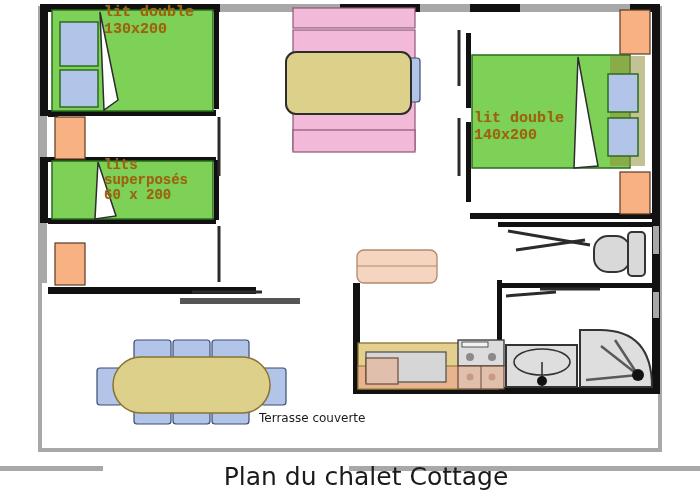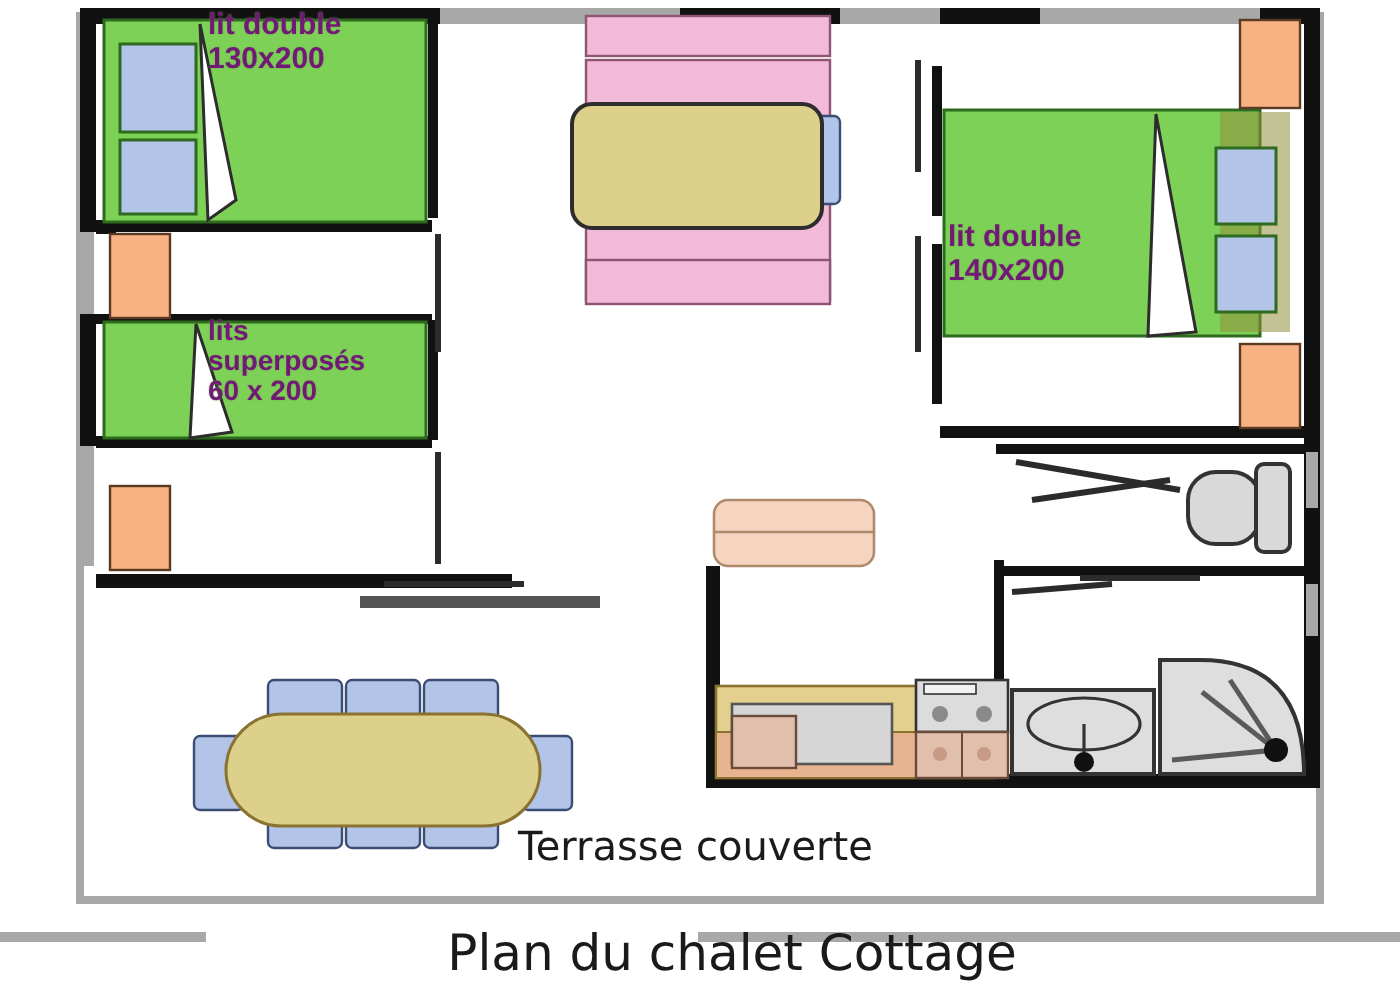--- a/index.html
+++ b/index.html
@@ -4,35 +4,35 @@
 <style>
   html,body{margin:0;padding:0;background:#ffffff;}
   body{
     width:700px;height:500px;overflow:hidden;
     font-family:"DejaVu Sans", sans-serif;
     position:relative;
   }
   #plan{position:absolute;left:0;top:0;width:700px;height:500px;}
   .lbl{
     position:absolute;
-    color:#701a75;
-    font-family:Liberation Sans, sans-serif;
+    color:#a16207;
+    font-family:Liberation Mono, monospace;
     font-weight:bold;
     font-size:15px;
     line-height:17px;
     text-shadow:0 0 1px rgba(120,160,90,.9);
     white-space:pre;
     pointer-events:none;
   }
   #lbl-bed1{left:104px;top:4px;}
   #lbl-bed2{left:104px;top:158px;font-size:14px;line-height:15px;}
   #lbl-bed3{left:474px;top:110px;}
   #lbl-terrace{
     position:absolute;left:259px;top:411px;
-    color:#1a1a1a;font-size:20px;font-weight:normal;
+    color:#1a1a1a;font-size:12px;font-weight:normal;
     font-family:"DejaVu Sans", sans-serif;white-space:pre;
   }
   #lbl-title{
     position:absolute;left:16px;top:462px;width:700px;text-align:center;
     color:#1a1a1a;font-size:25px;font-weight:normal;
     font-family:"DejaVu Sans", sans-serif;white-space:pre;
   }
 </style>
 </head>
 <body>

